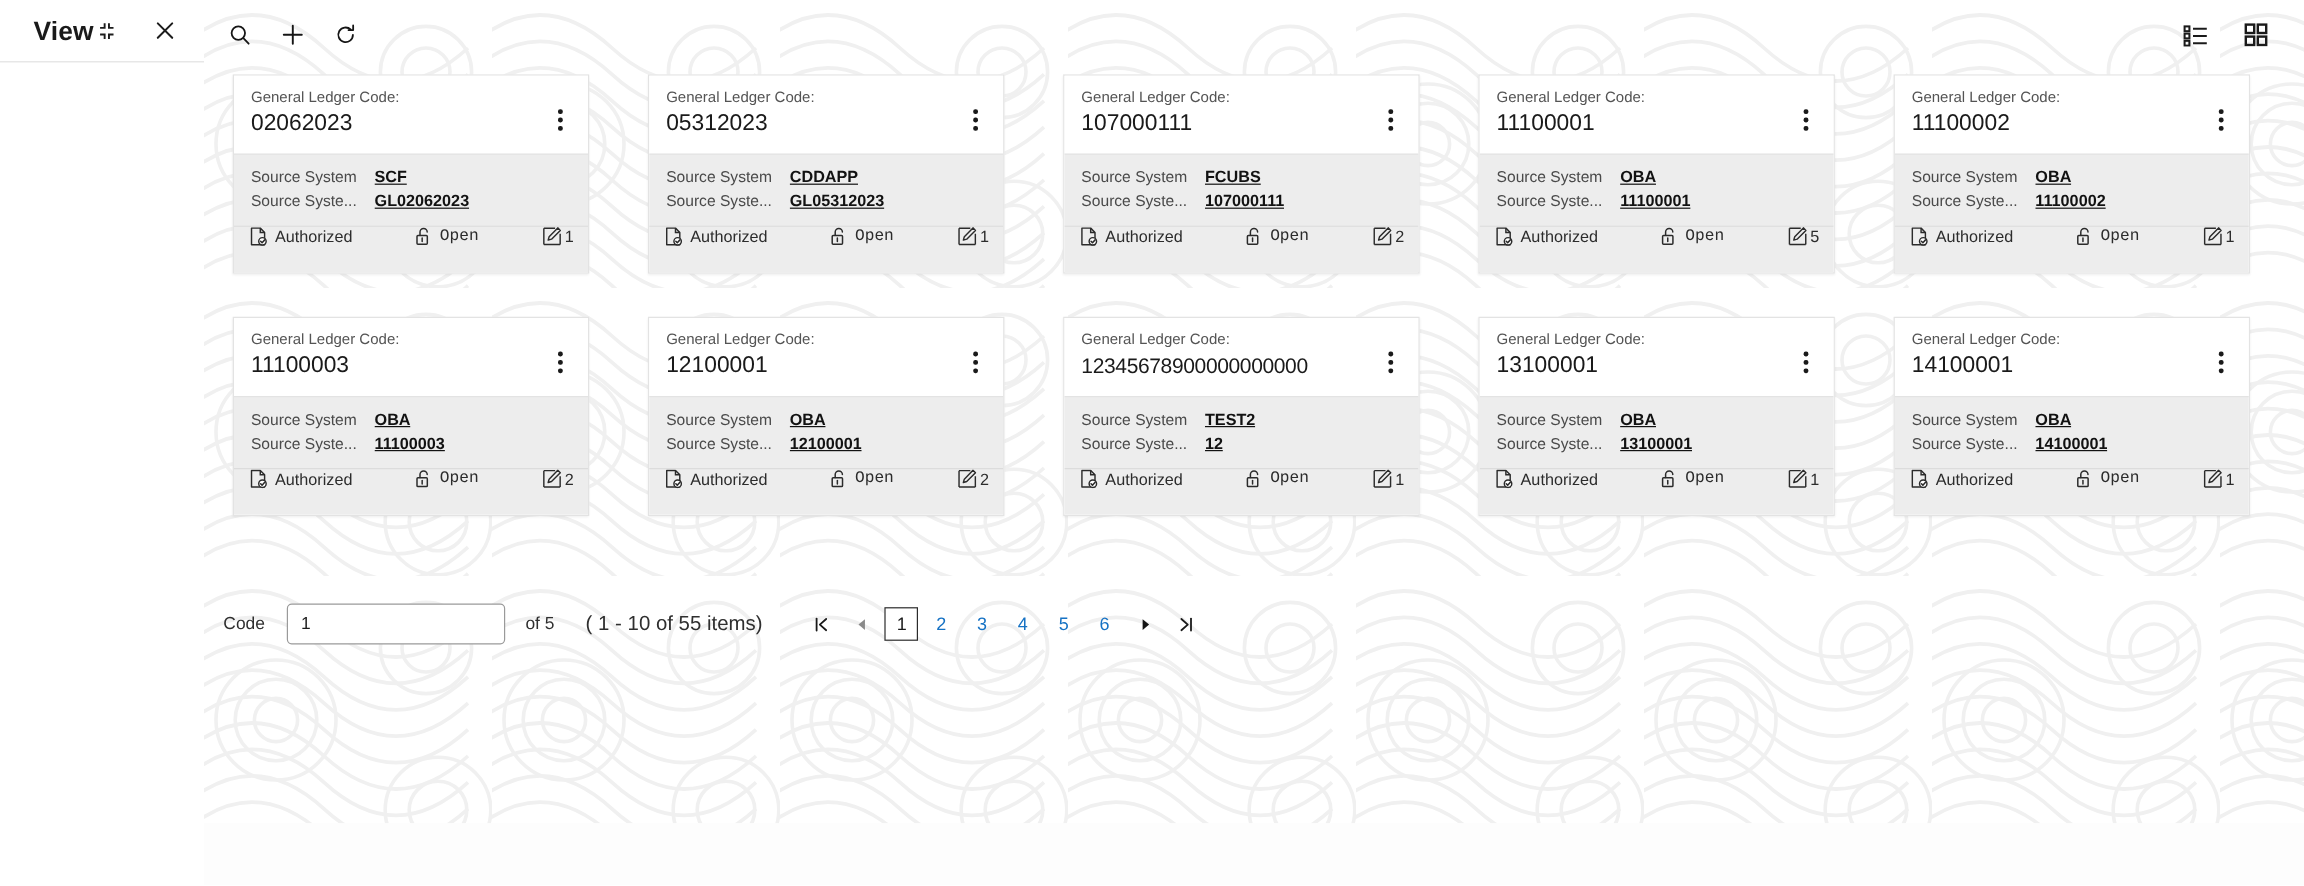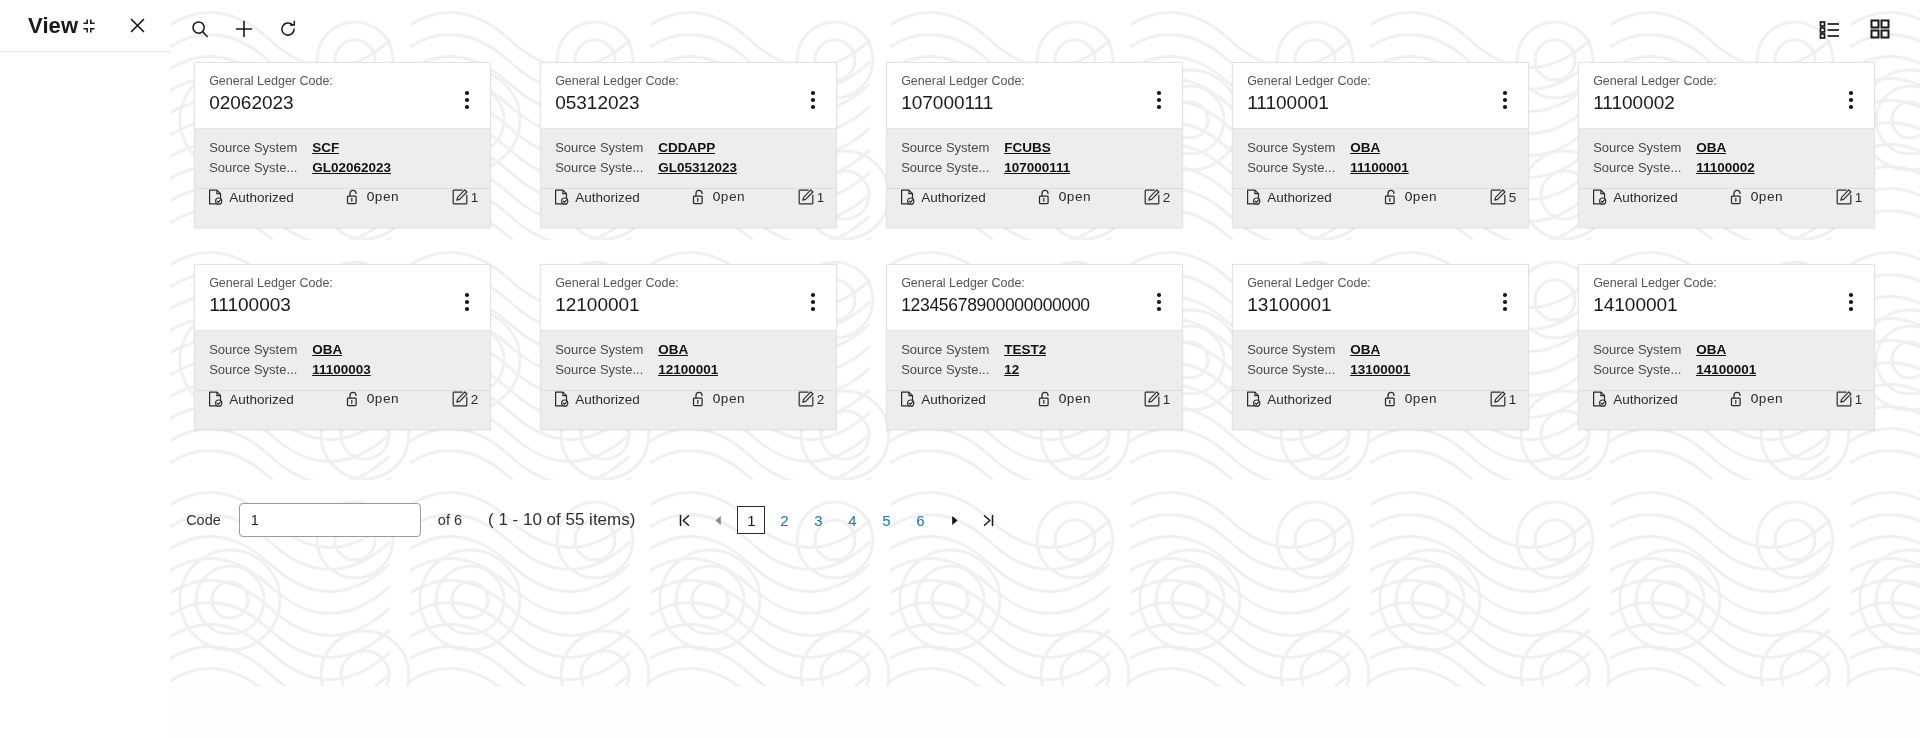--- a/index.html
+++ b/index.html
@@ -977,21 +977,21 @@
         </span>
         <span>1</span>
       </div>
     </div>
         </div>
       </div>
 
     <div class="pagination">
       <span class="page-word">Code</span>
       <input class="page-input" type="text" value="1" style="">
-      <span class="of-total">of 6</span>
+      <span class="of-total">of 5</span>
       <span class="items-range">( 1 - 10 of 55 items)</span>
 
       <div class="pager">
         <div class="pg-nav">
           <svg width="15" height="15" viewBox="0 0 15 15">
             <g stroke="#1a1a1a" stroke-width="1.5" fill="none" stroke-linecap="round" stroke-linejoin="round">
               <line x1="3.5" y1="2.5" x2="3.5" y2="12.5"></line>
               <path d="M11.5 2.8 L6.2 7.5 L11.5 12.2"></path>
             </g>
           </svg>

